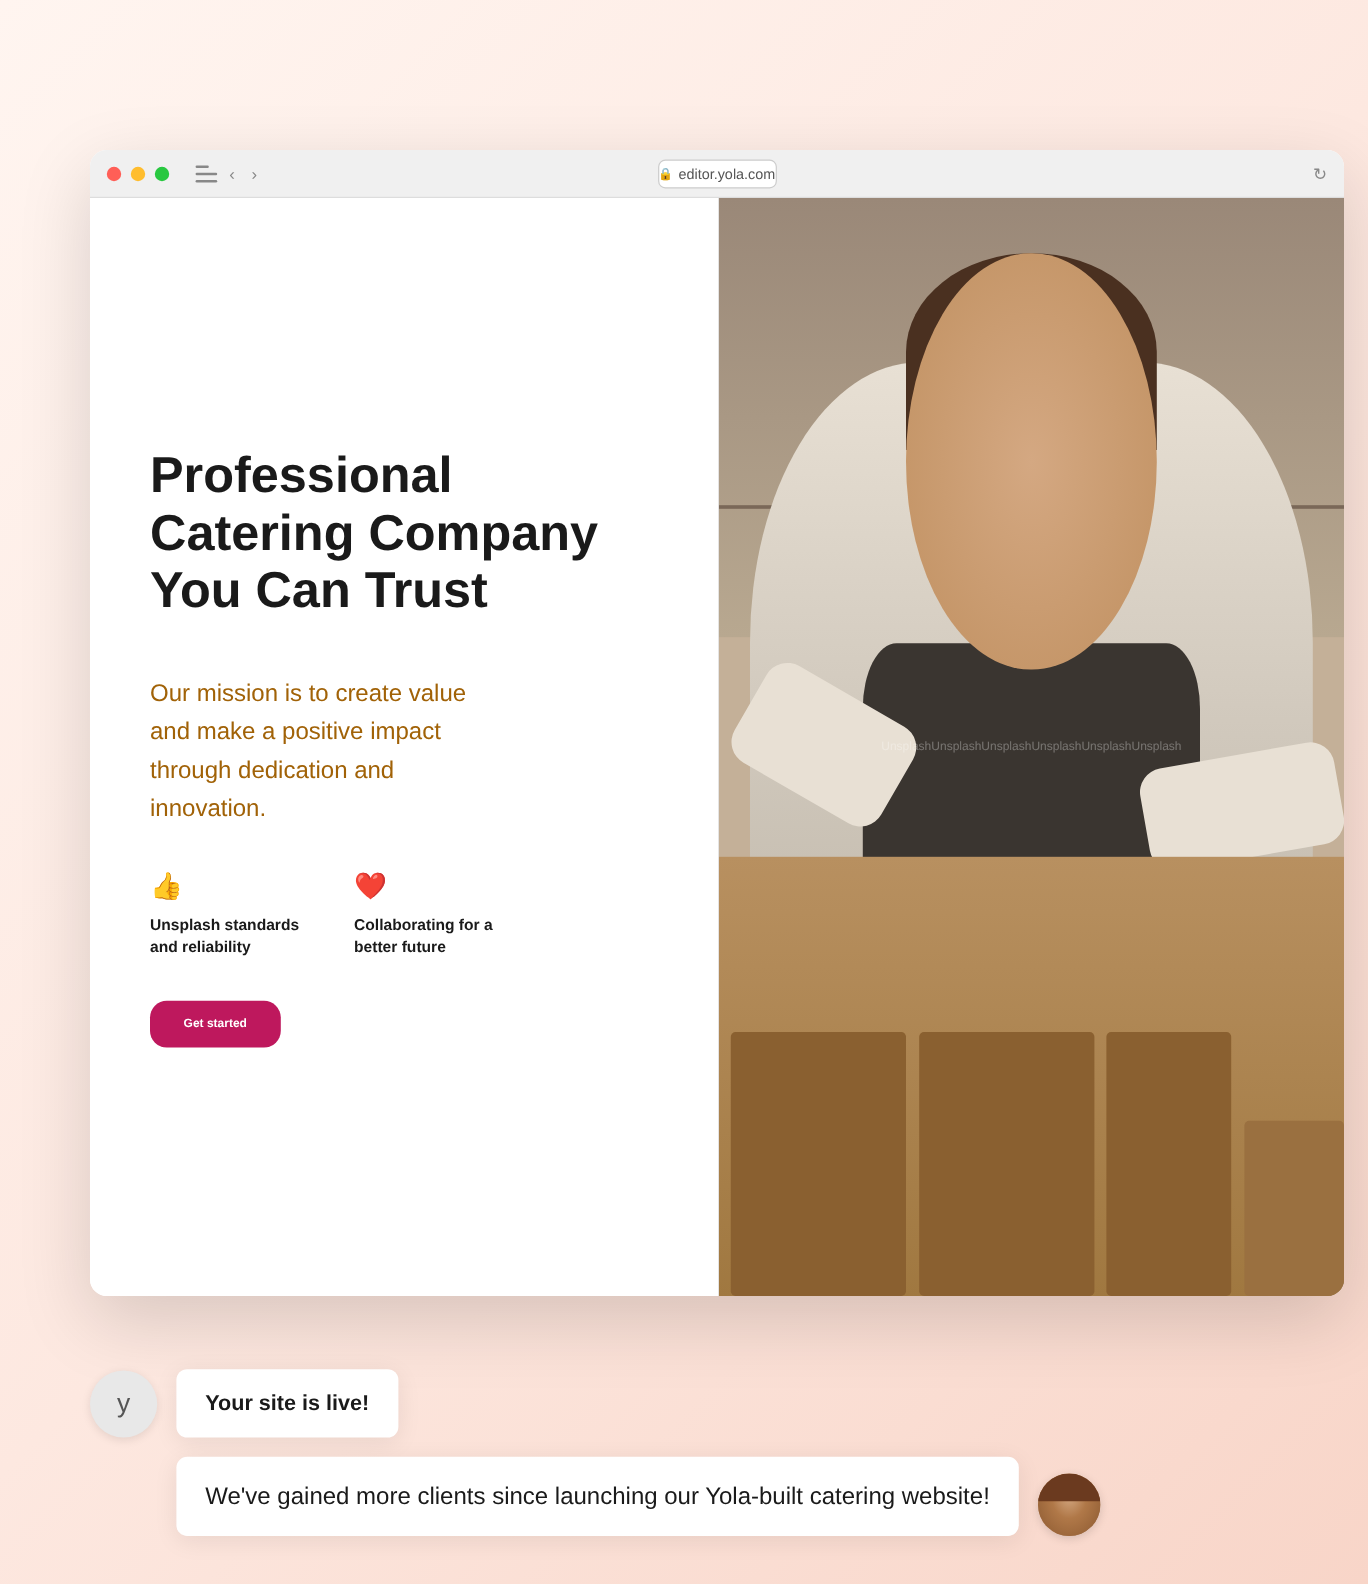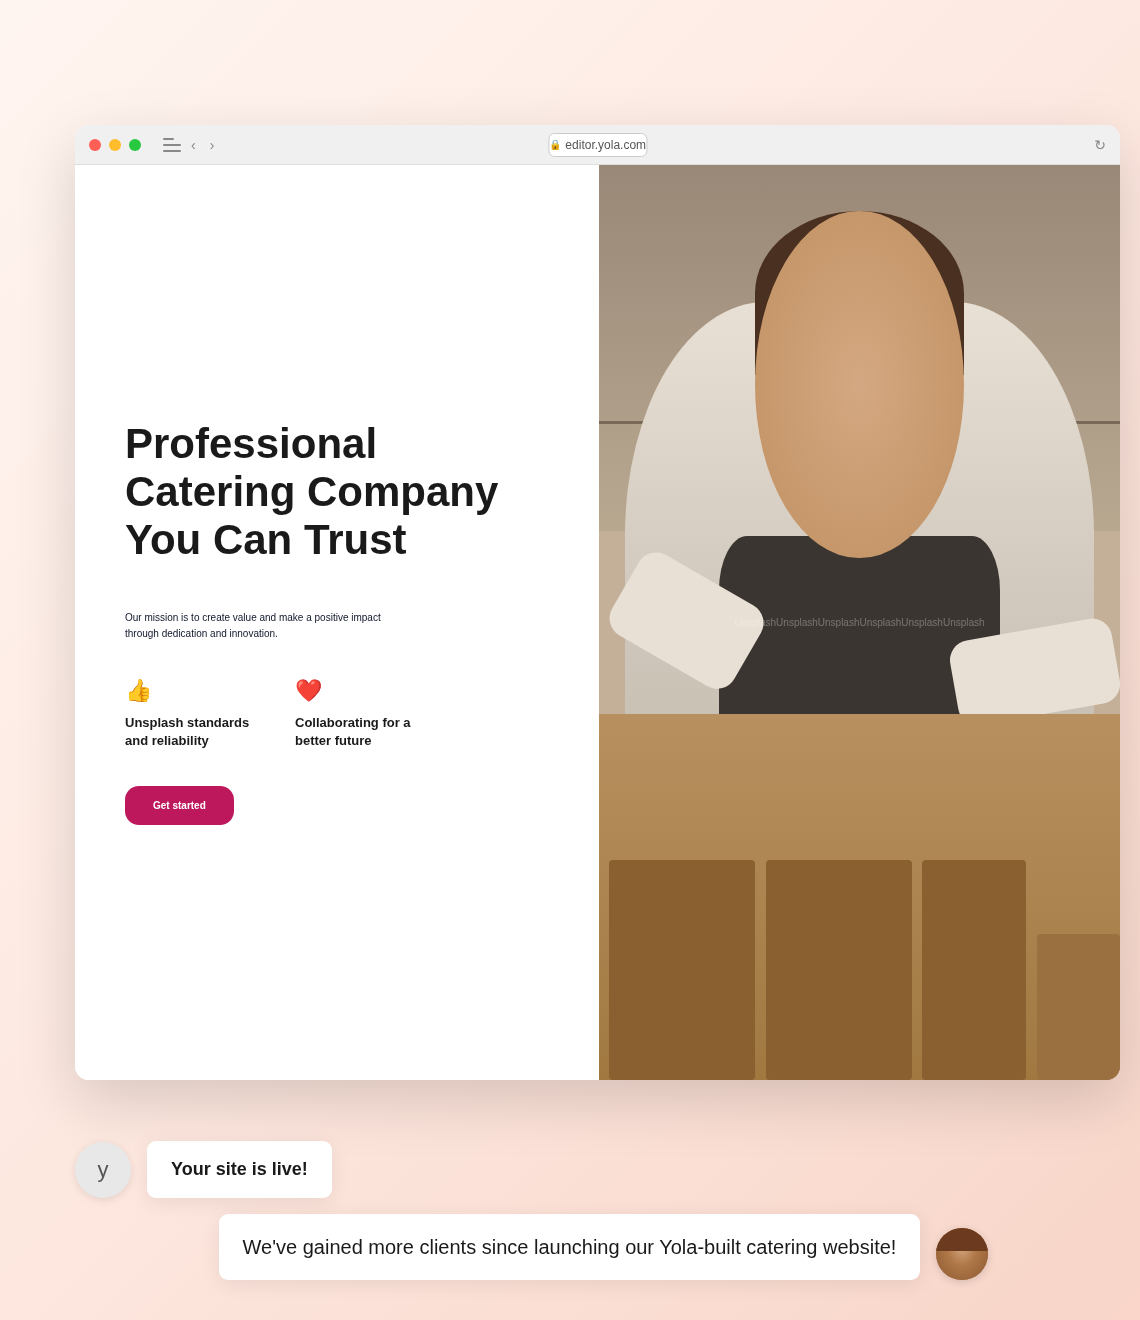--- a/index.html
+++ b/index.html
@@ -114,22 +114,22 @@
 
     .hero-title {
       font-size: 42px;
       font-weight: 800;
       color: #1a1a1a;
       line-height: 1.15;
       margin-bottom: 20px;
     }
 
     .hero-subtitle {
-      font-size: 10px;
-      color: #0f172a;
+      font-size: 20px;
+      color: #a16207;
       line-height: 1.6;
       margin-bottom: 36px;
       max-width: 280px;
       margin-top: 25px;
     }
 
     .features-row {
       display: flex;
       gap: 40px;
       margin-bottom: 36px;
@@ -225,21 +225,20 @@
       font-size: 18px;
       font-weight: 600;
       color: #1a1a1a;
     }
 
     .chat-bubble-row-right {
       display: flex;
       align-items: flex-end;
       gap: 16px;
       padding-left: 72px;
-      justify-content: center;
     }
 
     .chat-bubble-large {
       flex: 1;
       font-size: 20px;
       color: #1a1a1a;
       line-height: 1.5;
     }
 
     .user-avatar {

